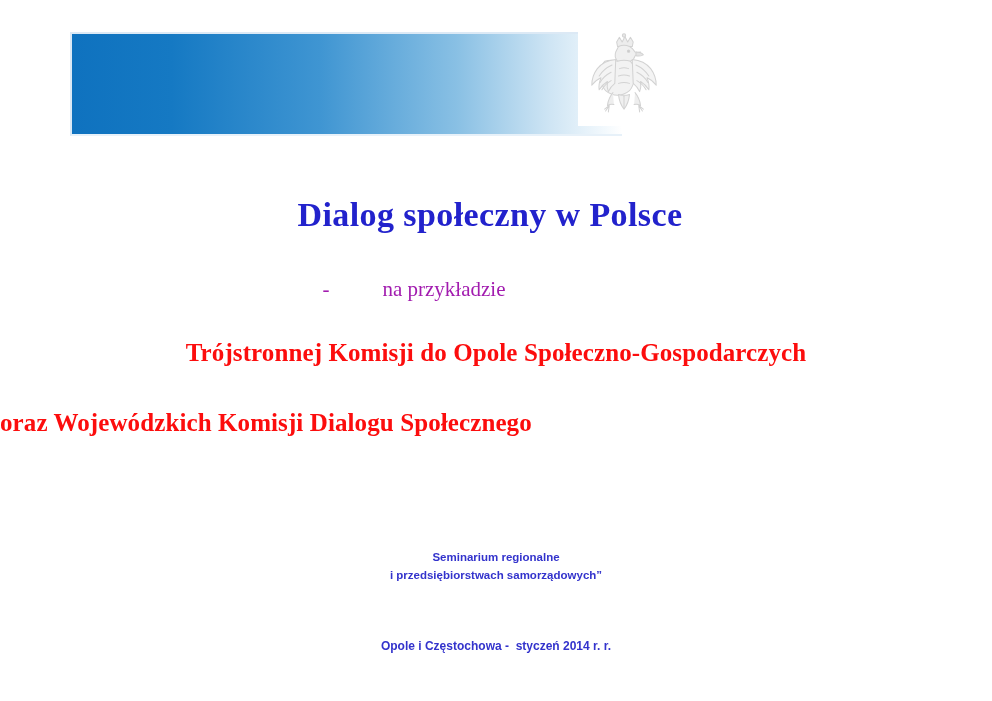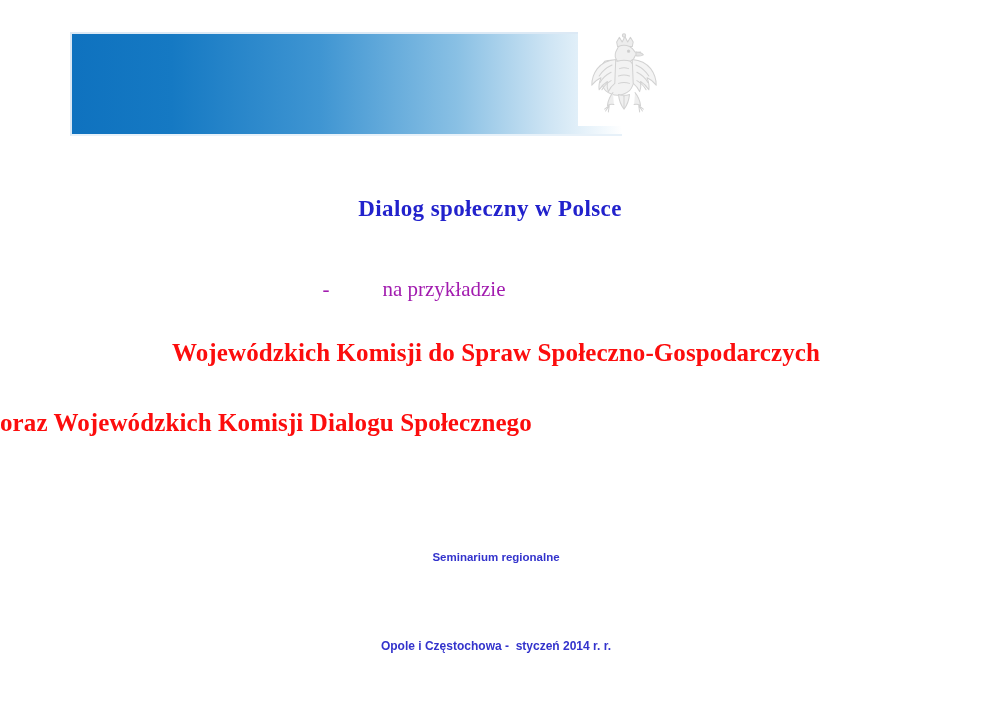--- a/index.html
+++ b/index.html
@@ -66,21 +66,21 @@
   
   #main-title {
     position: absolute;
     left: 0;
     top: 196px;
     width: 980px;
     text-align: center;
     color: #2222cc;
     font-family: "Liberation Serif", serif;
     font-weight: bold;
-    font-size: 23px;
+    font-size: 34px;
     letter-spacing: 0.4px;
   }
 
   #subtitle-line {
     position: absolute;
     left: 0;
     top: 277px;
     width: 828px;
     text-align: center;
     color: #a21caf;
@@ -185,21 +185,22 @@
     </g>
   </svg>
 </div>
 
 <div id="main-title">Dialog społeczny w Polsce</div>
 
 <div id="subtitle-line">
   <span class="dash">-</span><span>na przykładzie</span>
 </div>
 
-<div id="committee-line-1">Wojewódzkich Komisji do Spraw Społeczno-Gospodarczych</div>
+<div id="committee-line-1">Trójstronnej Komisji do Opole Społeczno-Gospodarczych</div>
 
 <div id="committee-line-2">oraz Wojewódzkich Komisji Dialogu Społecznego</div>
 
 <div id="seminar-block">
   <span class="line">Seminarium regionalne</span>
+  <span class="line">i przedsiębiorstwach samorządowych”</span>
 </div>
 
 <div id="event-line">Opole i Częstochowa -  styczeń 2014 r. r.</div>
 
 </body></html>

